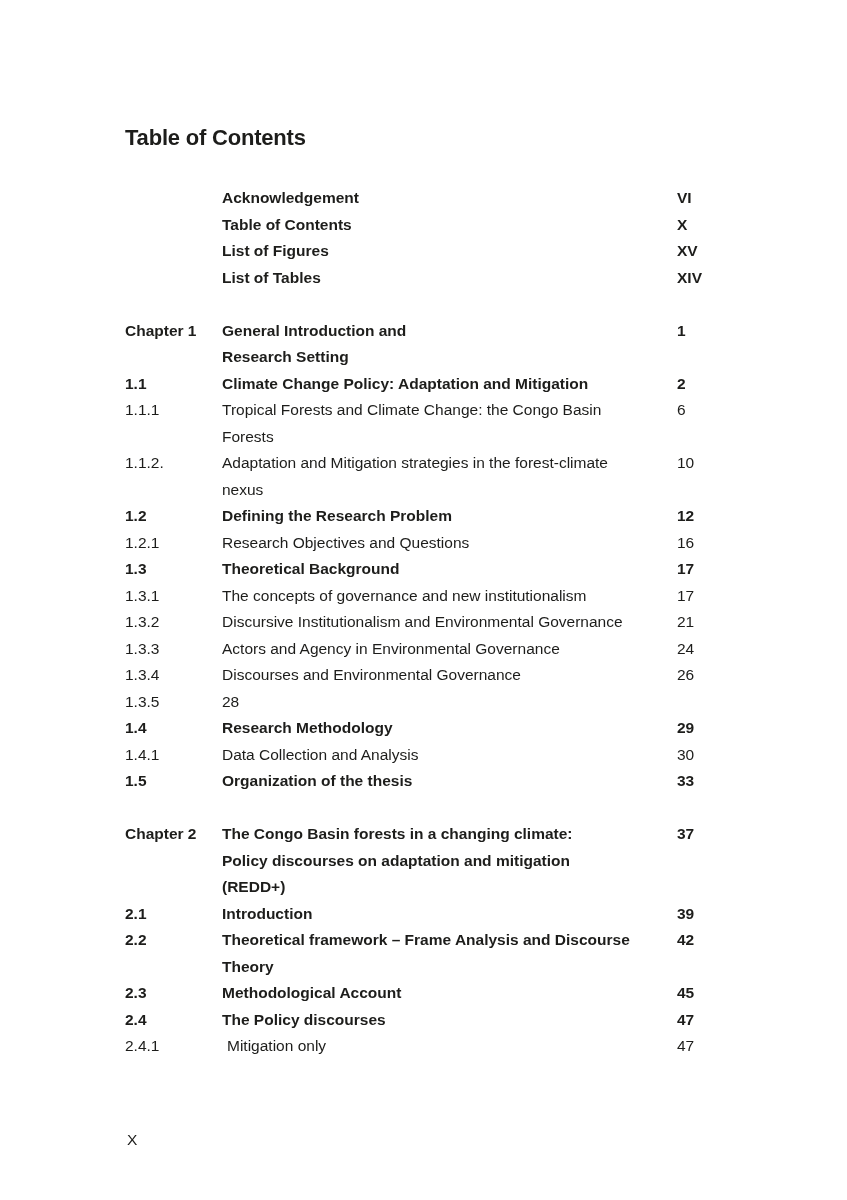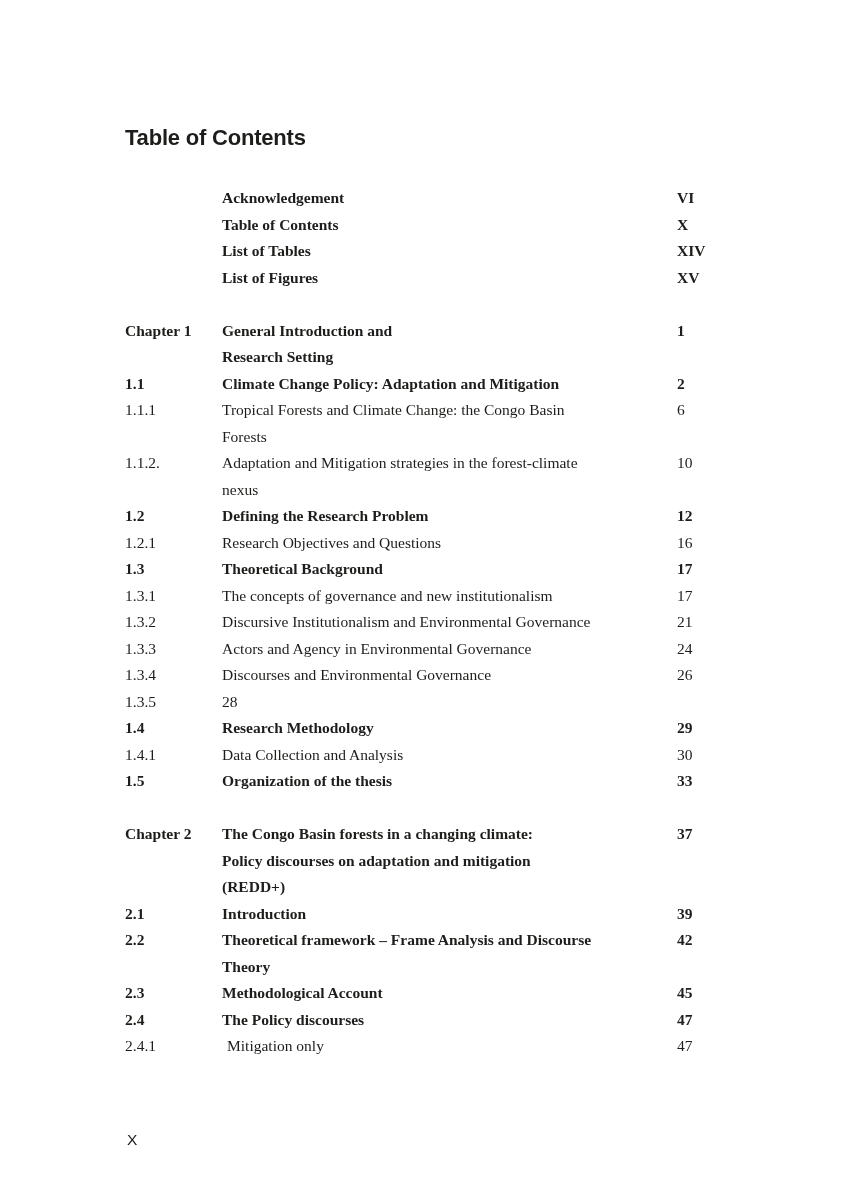--- a/index.html
+++ b/index.html
@@ -23,21 +23,21 @@
     width: 597px;
     margin-top: 7px;
   }
   h1.page-title {
     font-size: 22px;
     line-height: 28px;
     font-weight: 700;
     margin: 0 0 33px 0;
     letter-spacing: -0.2px;
   }
-  .block { margin: 0; font-family: Liberation Serif, serif; }
+  .block { margin: 0; }
   .block + .block { margin-top: 26.5px; }
   .row {
     display: grid;
     grid-template-columns: 97px minmax(0, 1fr) 45px;
     line-height: 26.5px;
   }
   .num   { white-space: nowrap; }
   .label { white-space: pre-line; }
   .page  { text-align: left; }
   .row.b .num, .row.b .label, .row.b .page { font-weight: 700; }
@@ -62,27 +62,27 @@
       <span class="label">Acknowledgement</span>
       <span class="page">VI</span>
     </div>
     <div class="row b">
       <span class="num"></span>
       <span class="label">Table of Contents</span>
       <span class="page">X</span>
     </div>
     <div class="row b">
       <span class="num"></span>
+      <span class="label">List of Figures</span>
+      <span class="page">XV</span>
+    </div>
+    <div class="row b">
+      <span class="num"></span>
       <span class="label">List of Tables</span>
       <span class="page">XIV</span>
-    </div>
-    <div class="row b">
-      <span class="num"></span>
-      <span class="label">List of Figures</span>
-      <span class="page">XV</span>
     </div>
   </section>
 
   <section class="block">
     <div class="row b">
       <span class="num">Chapter 1</span>
       <span class="label">General Introduction and
 Research Setting</span>
       <span class="page">1</span>
     </div>

